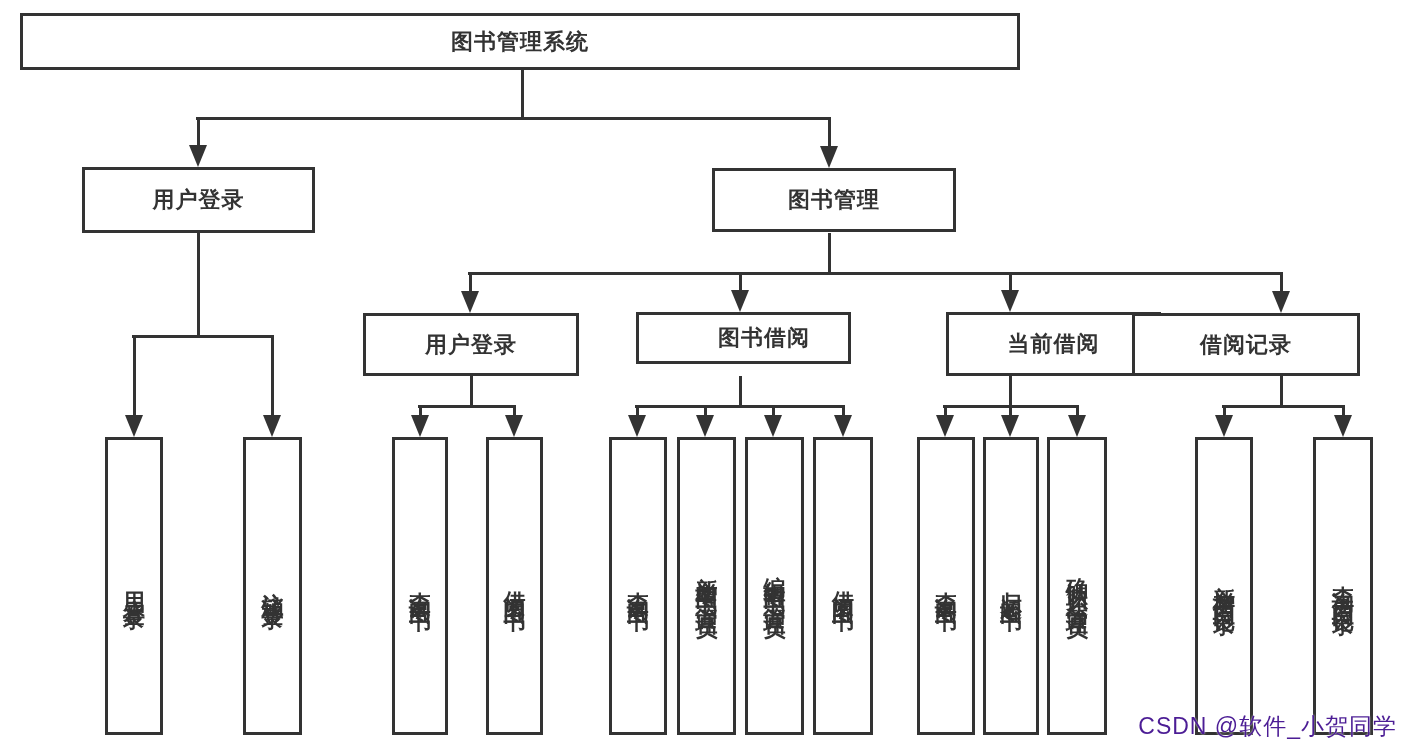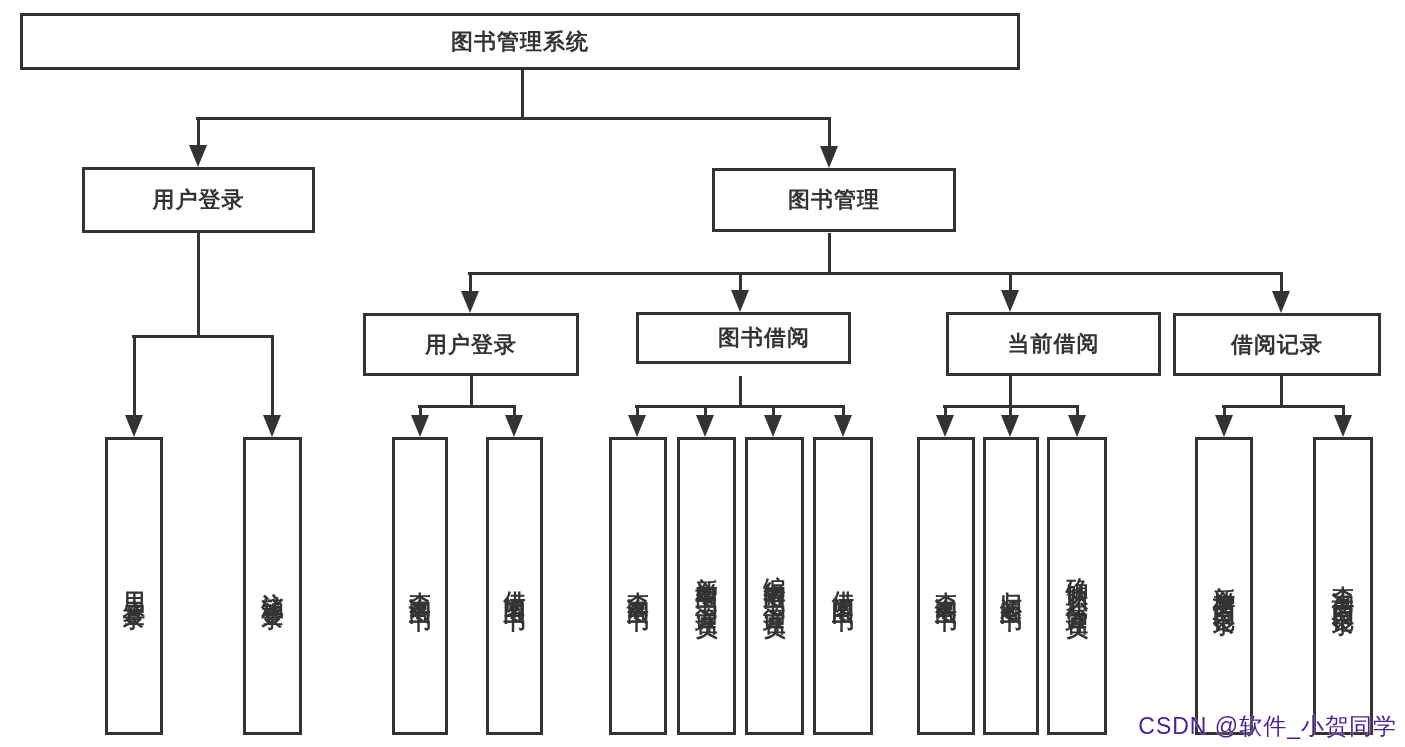--- a/index.html
+++ b/index.html
@@ -117,21 +117,21 @@
     <div class="vline" style="left: 1223px; top: 405px; width: 3px; height: 14px;"></div>
     <div class="arrowhead" style="left: 1215px; top: 415px;"></div>
     <div class="vline" style="left: 1342px; top: 405px; width: 3px; height: 14px;"></div>
     <div class="arrowhead" style="left: 1334px; top: 415px;"></div>
     <div class="node" style="left: 20px; top: 13px; width: 1000px; height: 57px;">图书管理系统</div>
     <div class="node" style="left: 82px; top: 167px; width: 233px; height: 66px;">用户登录</div>
     <div class="node" style="left: 712px; top: 168px; width: 244px; height: 64px;">图书管理</div>
     <div class="node" style="left: 363px; top: 313px; width: 216px; height: 63px;">用户登录</div>
     <div class="node" style="left: 636px; top: 312px; width: 215px; height: 52px; padding-left: 41px;">图书借阅</div>
     <div class="node" style="left: 903px; top: 312px; width: 215px; height: 64px; margin-left: 43px;">当前借阅</div>
-    <div class="node" style="left: 1173px; top: 313px; width: 208px; height: 63px;">借阅记录</div>
+    <div class="node" style="left: 1132px; top: 313px; width: 228px; height: 63px;">借阅记录</div>
     <div class="node vertical" style="left: 105px; top: 437px; width: 58px; height: 298px;">用户登录</div>
     <div class="node vertical" style="left: 243px; top: 437px; width: 59px; height: 298px;">注销登录</div>
     <div class="node vertical" style="left: 392px; top: 437px; width: 56px; height: 298px;">查询图书</div>
     <div class="node vertical" style="left: 486px; top: 437px; width: 57px; height: 298px;">借阅图书</div>
     <div class="node vertical" style="left: 609px; top: 437px; width: 58px; height: 298px;">查询图书</div>
     <div class="node vertical" style="left: 677px; top: 437px; width: 59px; height: 298px;">新增图书（管理员）</div>
     <div class="node vertical" style="left: 745px; top: 437px; width: 59px; height: 298px;">编辑图书（管理员）</div>
     <div class="node vertical" style="left: 813px; top: 437px; width: 60px; height: 298px;">借阅图书</div>
     <div class="node vertical" style="left: 917px; top: 437px; width: 58px; height: 298px;">查询图书</div>
     <div class="node vertical" style="left: 983px; top: 437px; width: 56px; height: 298px;">归还图书</div>

